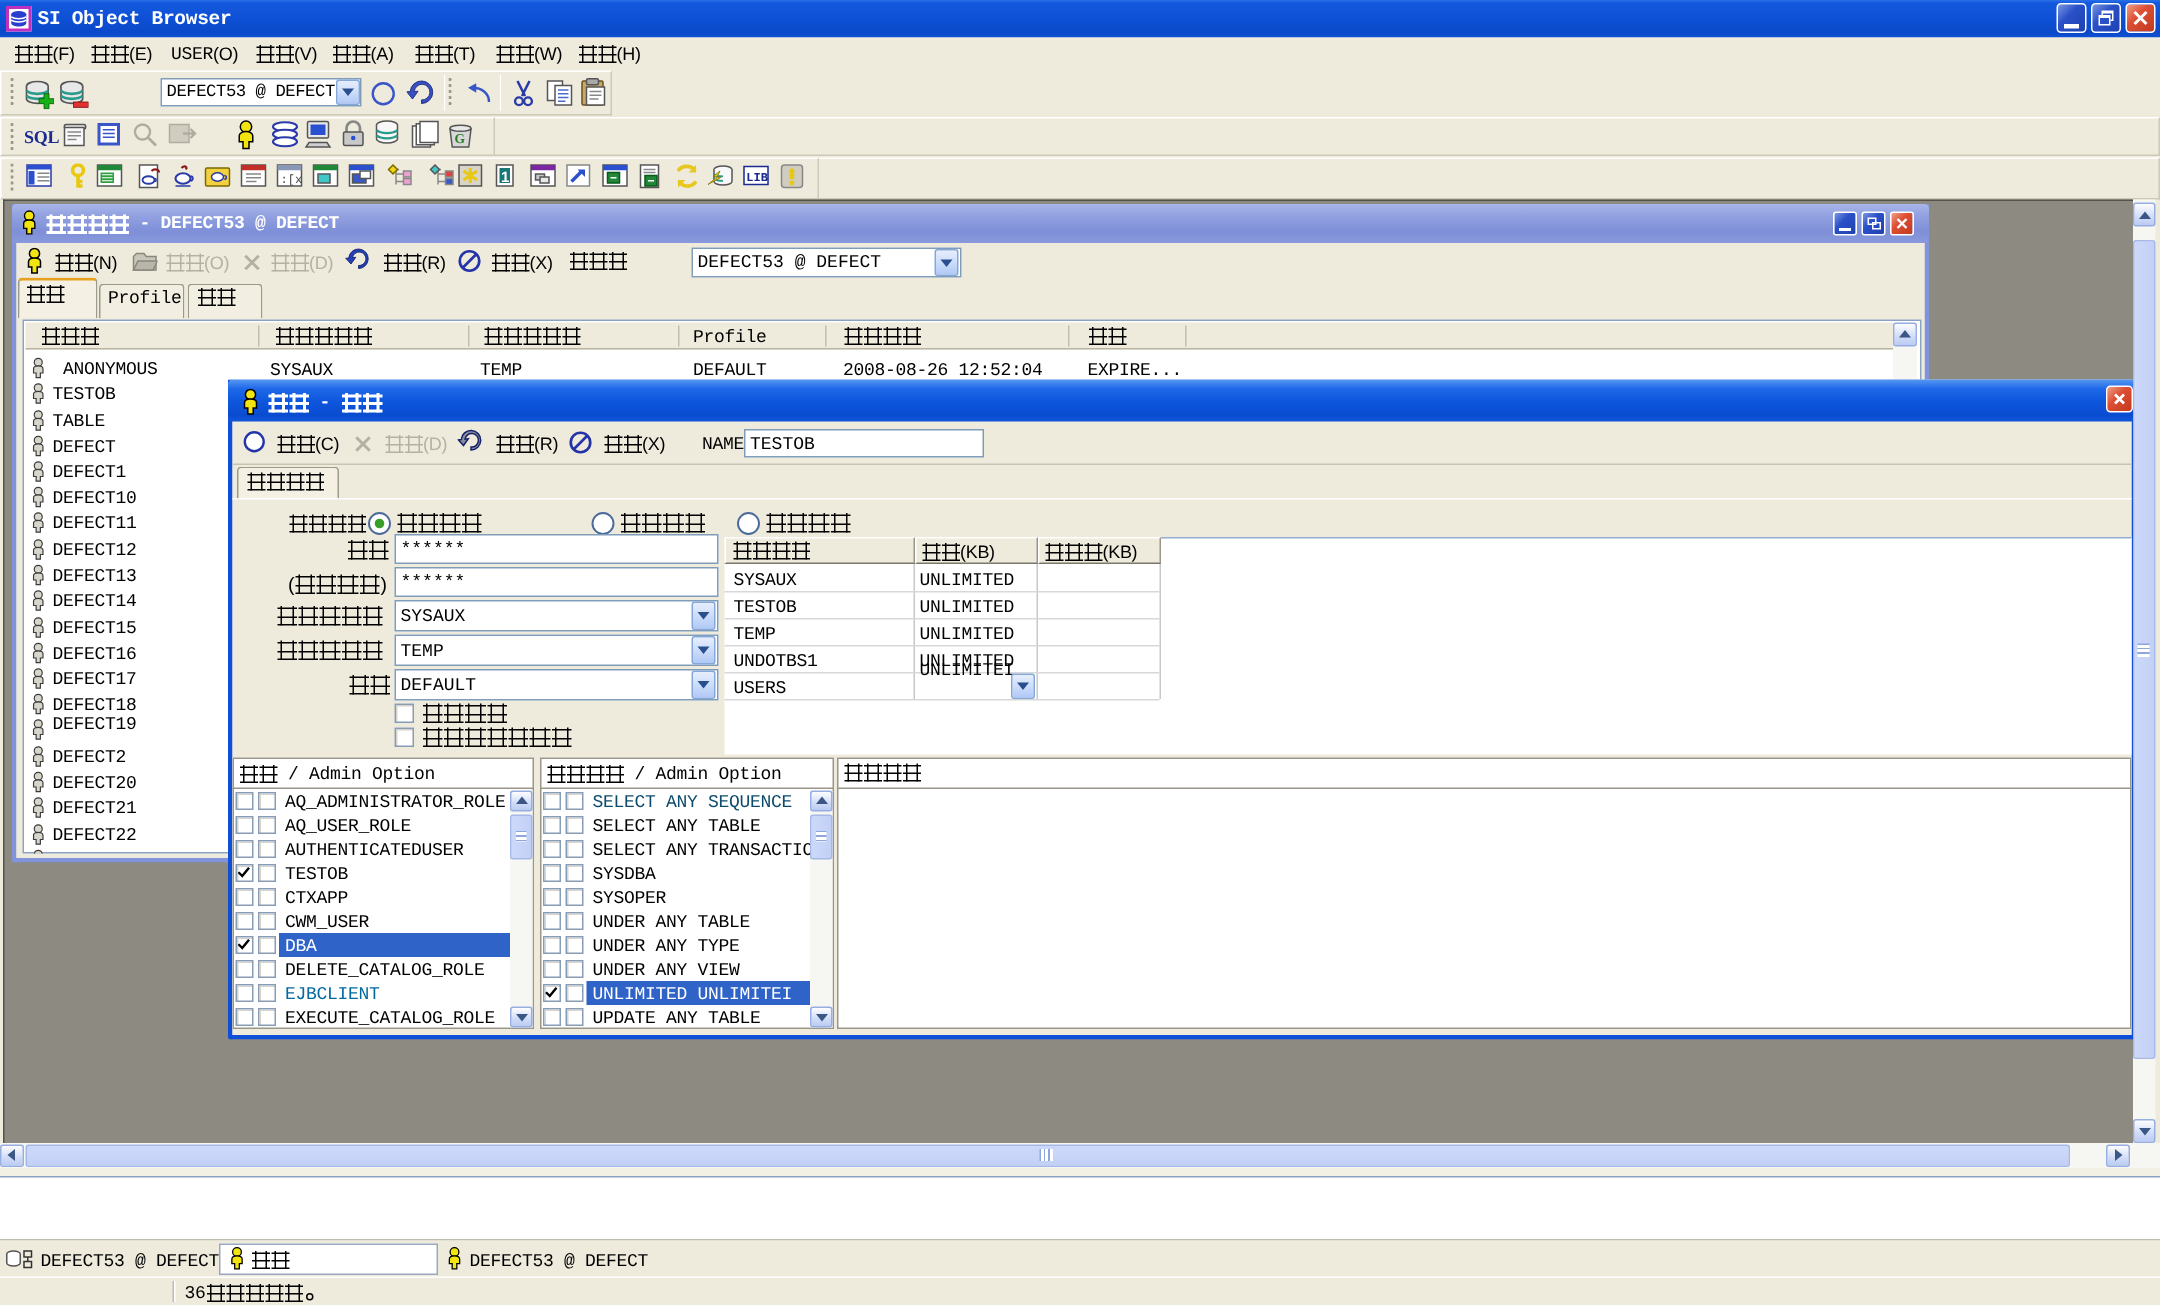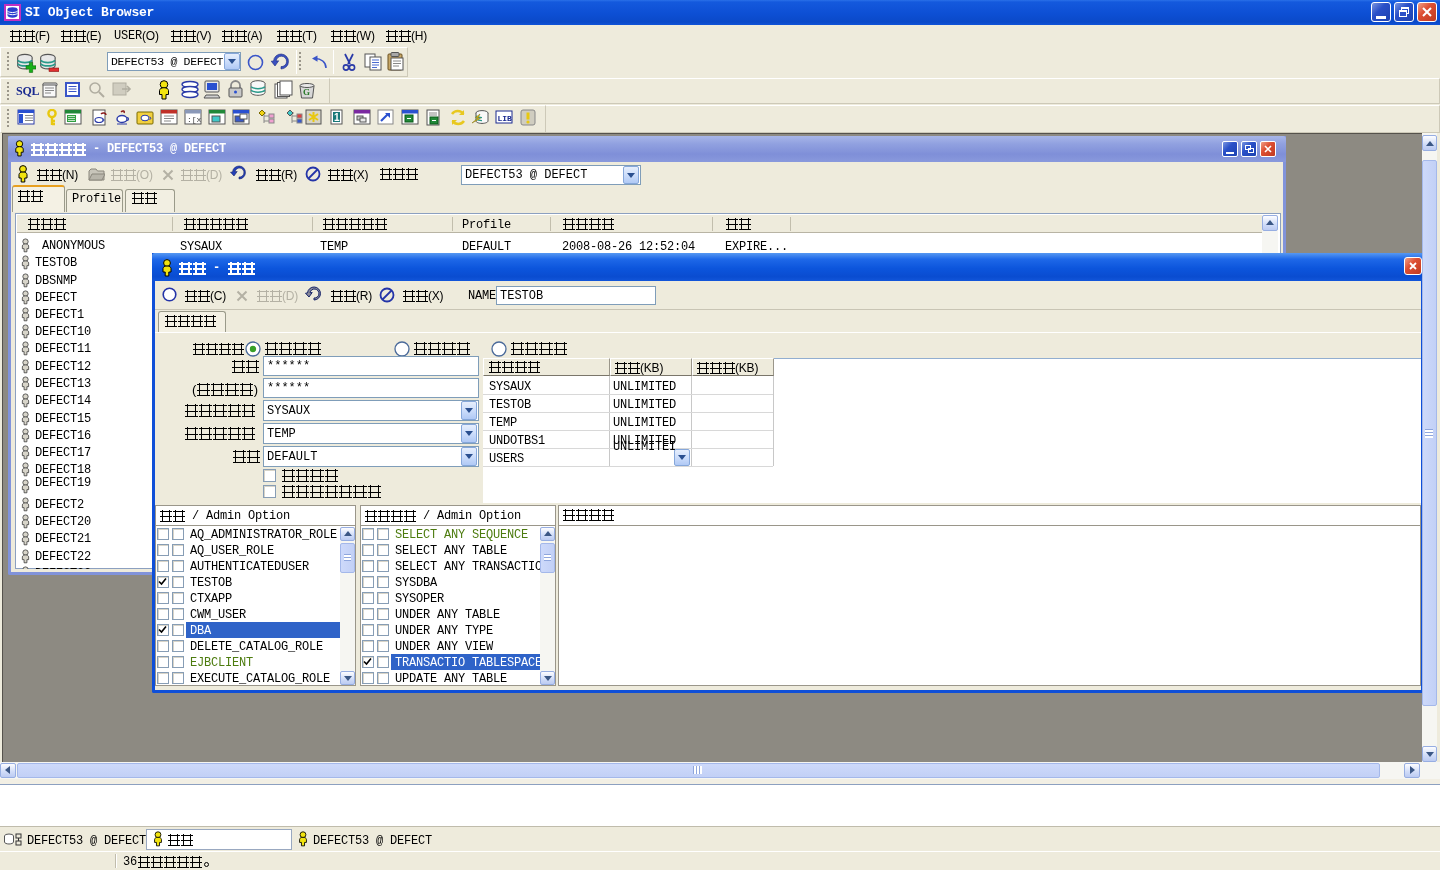--- a/index.html
+++ b/index.html
@@ -379,21 +379,21 @@
 <div class="t" style="left:25px;top:6px">ANONYMOUS</div>
 <svg class="abs" style="left:3px;top:22px" width="11" height="15" viewBox="0 0 14 18">
         <circle cx="7" cy="4" r="3.4" fill="#d8d5ca" stroke="#3a3a3a"></circle>
         <path d="M3 9.5c0-1.4 1.6-2.5 4-2.5s4 1.1 4 2.5v3.5h-2.2V17H5.2v-4H3z" fill="#d8d5ca" stroke="#3a3a3a"></path>
       </svg>
 <div class="t" style="left:18px;top:23px">TESTOB</div>
 <svg class="abs" style="left:3px;top:40px" width="11" height="15" viewBox="0 0 14 18">
         <circle cx="7" cy="4" r="3.4" fill="#d8d5ca" stroke="#3a3a3a"></circle>
         <path d="M3 9.5c0-1.4 1.6-2.5 4-2.5s4 1.1 4 2.5v3.5h-2.2V17H5.2v-4H3z" fill="#d8d5ca" stroke="#3a3a3a"></path>
       </svg>
-<div class="t" style="left:18px;top:41px">DBSNMP</div>
+<div class="t" style="left:18px;top:41px">TABLE</div>
 <svg class="abs" style="left:3px;top:57px" width="11" height="15" viewBox="0 0 14 18">
         <circle cx="7" cy="4" r="3.4" fill="#d8d5ca" stroke="#3a3a3a"></circle>
         <path d="M3 9.5c0-1.4 1.6-2.5 4-2.5s4 1.1 4 2.5v3.5h-2.2V17H5.2v-4H3z" fill="#d8d5ca" stroke="#3a3a3a"></path>
       </svg>
 <div class="t" style="left:18px;top:58px">DEFECT</div>
 <svg class="abs" style="left:3px;top:74px" width="11" height="15" viewBox="0 0 14 18">
         <circle cx="7" cy="4" r="3.4" fill="#d8d5ca" stroke="#3a3a3a"></circle>
         <path d="M3 9.5c0-1.4 1.6-2.5 4-2.5s4 1.1 4 2.5v3.5h-2.2V17H5.2v-4H3z" fill="#d8d5ca" stroke="#3a3a3a"></path>
       </svg>
 <div class="t" style="left:18px;top:75px">DEFECT1</div>
@@ -608,37 +608,37 @@
 <div class="cb" style="left:172px;top:624px;width:12px;height:12px"></div>
 <svg class="abs" style="left:158px;top:625px" width="9" height="9">
       <path d="M1 4.5l2.5 2.5L8 1.5" stroke="#000" stroke-width="1.6" fill="none"></path>
     </svg>
 <div class="t" style="left:190px;top:624px;color:#fff">DBA</div>
 <div class="cb" style="left:157px;top:640px;width:12px;height:12px"></div>
 <div class="cb" style="left:172px;top:640px;width:12px;height:12px"></div>
 <div class="t" style="left:190px;top:640px;color:#000">DELETE_CATALOG_ROLE</div>
 <div class="cb" style="left:157px;top:656px;width:12px;height:12px"></div>
 <div class="cb" style="left:172px;top:656px;width:12px;height:12px"></div>
-<div class="t" style="left:190px;top:656px;color:#4d7c0f">EJBCLIENT</div>
+<div class="t" style="left:190px;top:656px;color:#0369a1">EJBCLIENT</div>
 <div class="cb" style="left:157px;top:672px;width:12px;height:12px"></div>
 <div class="cb" style="left:172px;top:672px;width:12px;height:12px"></div>
 <div class="t" style="left:190px;top:672px;color:#000">EXECUTE_CATALOG_ROLE</div>
 <div class="strack" style="left:340px;top:527px;width:15px;height:158px"></div>
 <div class="sbtn" style="left:340px;top:527px;width:15px;height:14px"></div>
 <div class="arr" style="left:344px;top:531px;border-left:4px solid transparent;border-right:4px solid transparent;border-bottom:5px solid #3b5785"></div>
 <div class="sthumb" style="left:340px;top:543px;width:15px;height:30px"></div>
 <div class="abs" style="left:344px;top:554px;width:7px;height:7px;background:repeating-linear-gradient(180deg,#8fa6dd 0 1px,#fff 1px 3px)"></div>
 <div class="sbtn" style="left:340px;top:671px;width:15px;height:14px"></div>
 <div class="arr" style="left:344px;top:676px;border-left:4px solid transparent;border-right:4px solid transparent;border-top:5px solid #3b5785"></div>
 <div class="abs" style="left:360px;top:505px;width:196px;height:181px;background:#fff;border:1px solid #9a968a"></div>
 <div class="abs" style="left:360px;top:505px;width:196px;height:21px;border-bottom:1px solid #9a968a"></div>
 <div class="t" style="left:364px;top:509px"><span class="c"></span><span class="c"></span><span class="c"></span><span class="c"></span><span style="font:12px 'Liberation Mono'"> / Admin Option</span></div>
 <div class="cb" style="left:362px;top:528px;width:12px;height:12px"></div>
 <div class="cb" style="left:377px;top:528px;width:12px;height:12px"></div>
-<div class="t" style="left:395px;top:528px;color:#4d7c0f">SELECT ANY SEQUENCE</div>
+<div class="t" style="left:395px;top:528px;color:#0c4a6e">SELECT ANY SEQUENCE</div>
 <div class="cb" style="left:362px;top:544px;width:12px;height:12px"></div>
 <div class="cb" style="left:377px;top:544px;width:12px;height:12px"></div>
 <div class="t" style="left:395px;top:544px;color:#000">SELECT ANY TABLE</div>
 <div class="cb" style="left:362px;top:560px;width:12px;height:12px"></div>
 <div class="cb" style="left:377px;top:560px;width:12px;height:12px"></div>
 <div class="t" style="left:395px;top:560px;color:#000">SELECT ANY TRANSACTIO</div>
 <div class="cb" style="left:362px;top:576px;width:12px;height:12px"></div>
 <div class="cb" style="left:377px;top:576px;width:12px;height:12px"></div>
 <div class="t" style="left:395px;top:576px;color:#000">SYSDBA</div>
 <div class="cb" style="left:362px;top:592px;width:12px;height:12px"></div>
@@ -652,21 +652,21 @@
 <div class="t" style="left:395px;top:624px;color:#000">UNDER ANY TYPE</div>
 <div class="cb" style="left:362px;top:640px;width:12px;height:12px"></div>
 <div class="cb" style="left:377px;top:640px;width:12px;height:12px"></div>
 <div class="t" style="left:395px;top:640px;color:#000">UNDER ANY VIEW</div>
 <div class="abs" style="left:391px;top:654px;width:149px;height:16px;background:#2f63c8"></div>
 <div class="cb" style="left:362px;top:656px;width:12px;height:12px"></div>
 <div class="cb" style="left:377px;top:656px;width:12px;height:12px"></div>
 <svg class="abs" style="left:363px;top:657px" width="9" height="9">
       <path d="M1 4.5l2.5 2.5L8 1.5" stroke="#000" stroke-width="1.6" fill="none"></path>
     </svg>
-<div class="t" style="left:395px;top:656px;color:#fff">TRANSACTIO TABLESPACE</div>
+<div class="t" style="left:395px;top:656px;color:#fff">UNLIMITED UNLIMITEI</div>
 <div class="cb" style="left:362px;top:672px;width:12px;height:12px"></div>
 <div class="cb" style="left:377px;top:672px;width:12px;height:12px"></div>
 <div class="t" style="left:395px;top:672px;color:#000">UPDATE ANY TABLE</div>
 <div class="strack" style="left:540px;top:527px;width:15px;height:158px"></div>
 <div class="sbtn" style="left:540px;top:527px;width:15px;height:14px"></div>
 <div class="arr" style="left:544px;top:531px;border-left:4px solid transparent;border-right:4px solid transparent;border-bottom:5px solid #3b5785"></div>
 <div class="sthumb" style="left:540px;top:543px;width:15px;height:30px"></div>
 <div class="abs" style="left:544px;top:554px;width:7px;height:7px;background:repeating-linear-gradient(180deg,#8fa6dd 0 1px,#fff 1px 3px)"></div>
 <div class="sbtn" style="left:540px;top:671px;width:15px;height:14px"></div>
 <div class="arr" style="left:544px;top:676px;border-left:4px solid transparent;border-right:4px solid transparent;border-top:5px solid #3b5785"></div>

